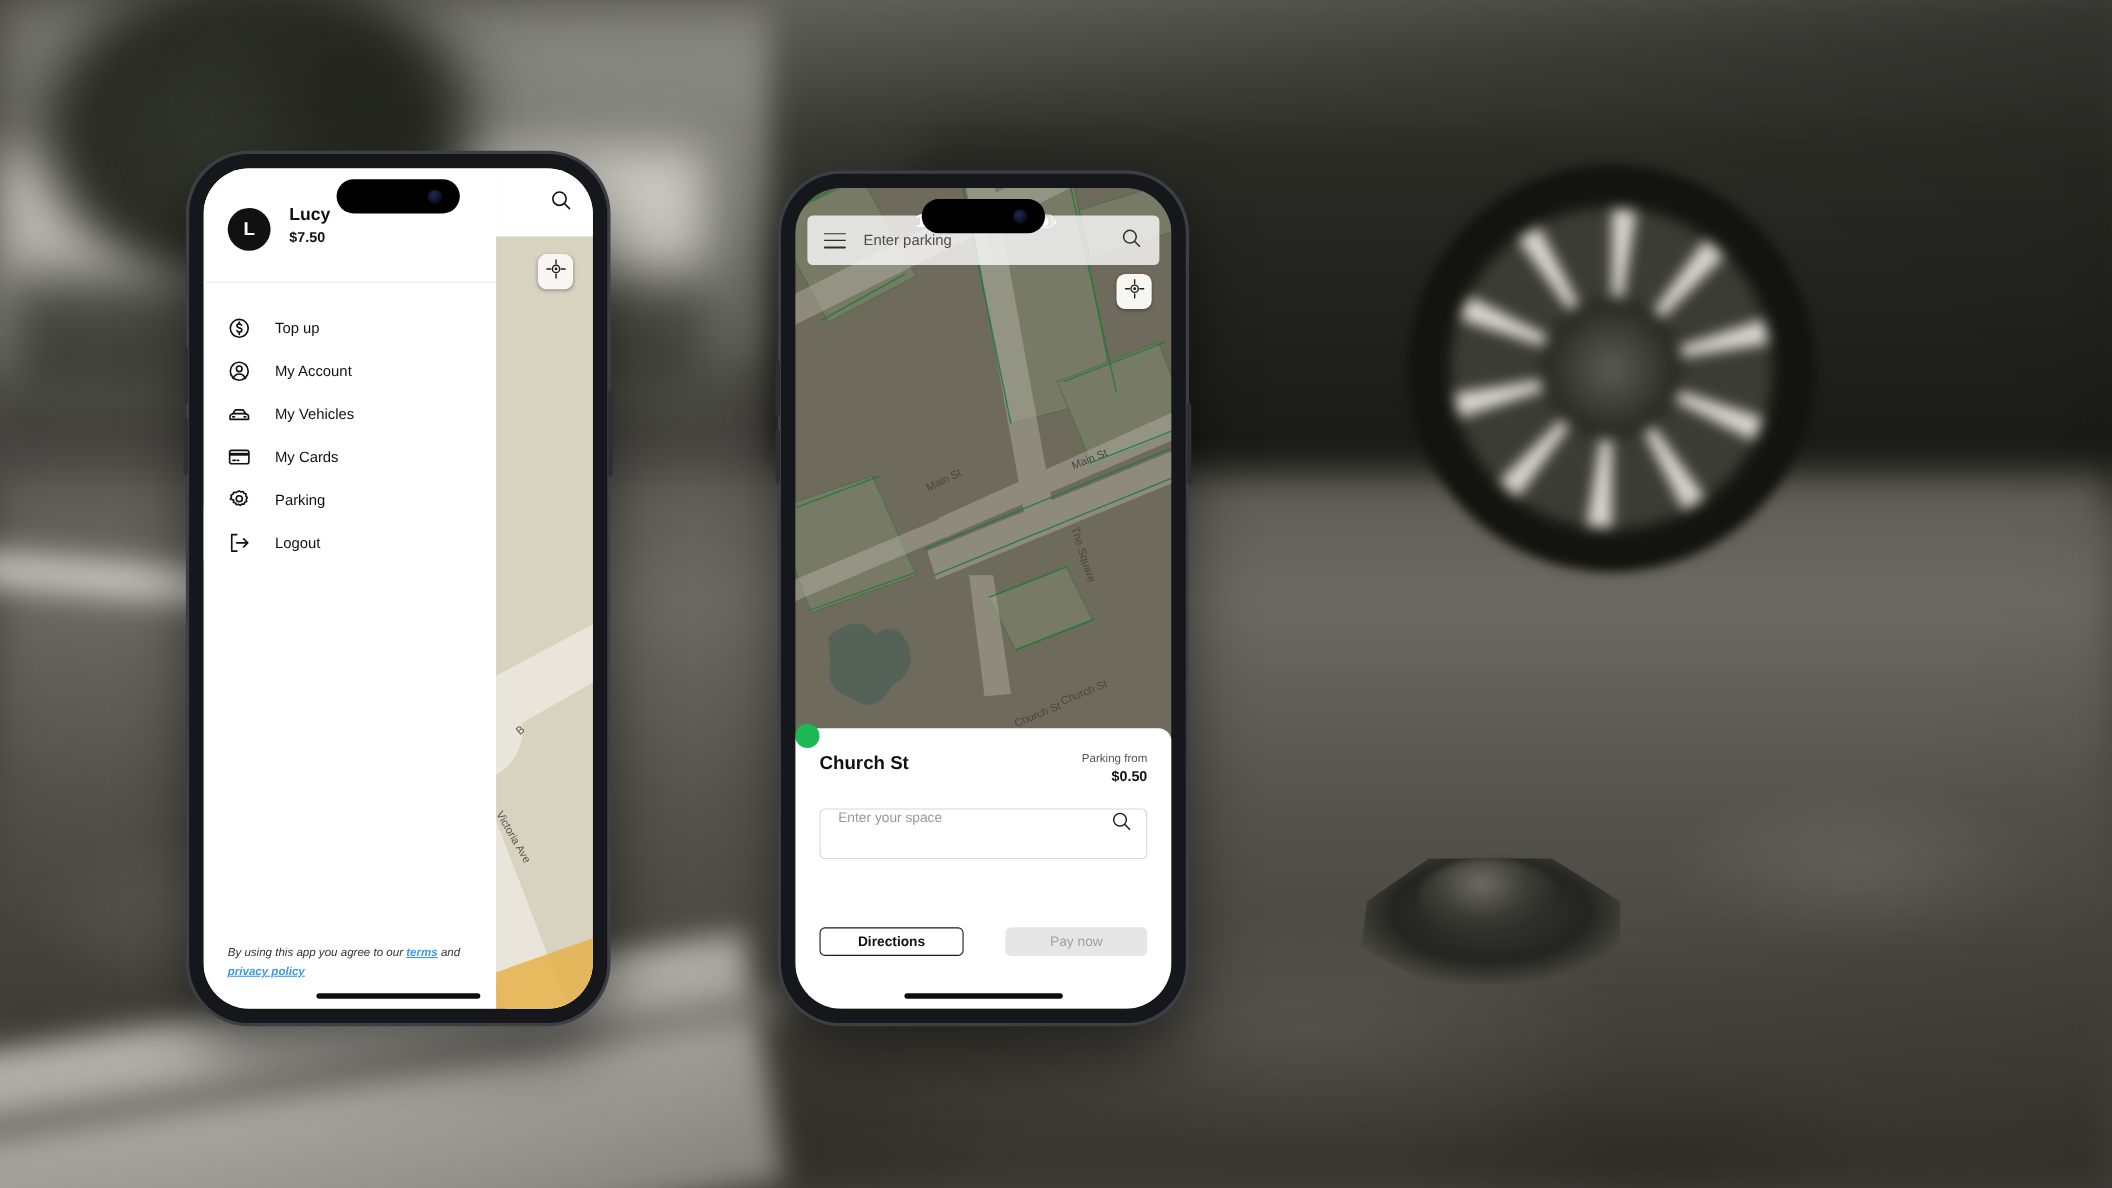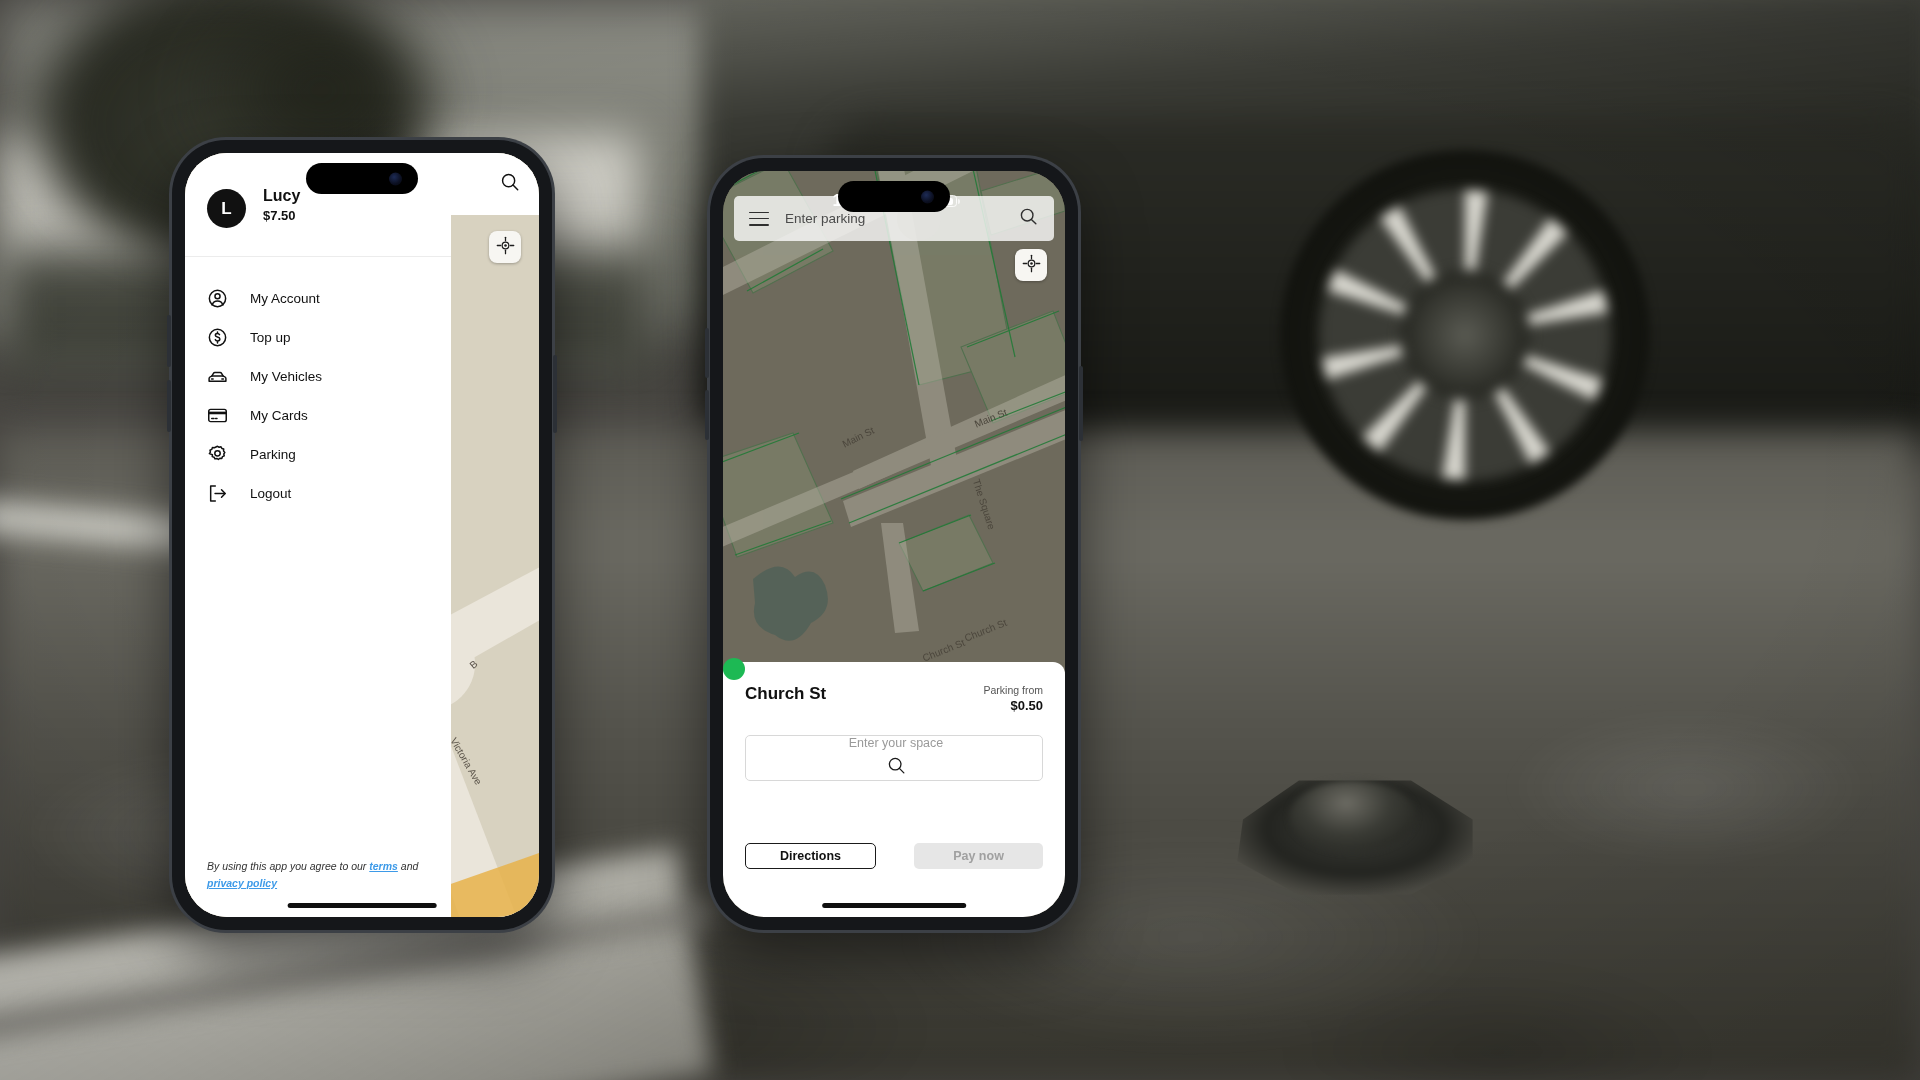--- a/index.html
+++ b/index.html
@@ -182,28 +182,28 @@
            border-radius:12px 12px 0 0; padding:0 22px; }
   .sheet-dot { position:absolute; left:0; top:-4px; width:22px; height:22px; border-radius:50%;
                background:#1db954; z-index:-1; }
   .sheet-head { display:flex; align-items:flex-start; justify-content:space-between; padding-top:22px; }
   .sheet-title { font-size:17px; font-weight:700; color:#111; }
   .price-wrap { text-align:right; }
   .price-cap { font-size:10.5px; color:#555; }
   .price-val { font-size:13px; font-weight:700; color:#111; margin-top:2px; }
 
   .space-input { margin-top:22px; height:46px; border:1px solid #d8d8d8; border-radius:5px;
-                 display:flex; align-items:center; padding:0 12px 0 16px; cursor:text;flex-direction:column; }
+                 display:flex; align-items:flex-start; padding:0 12px 0 16px; cursor:text; }
   .space-input .si-ph { flex:1; font-size:12.5px; color:#9a9a9a; }
 
   .sheet-actions { position:absolute; left:22px; right:22px; bottom:48px; display:flex; gap:12px; }
   .btn { flex:1; height:26px; border-radius:5px; display:flex; align-items:center; justify-content:center;
          font-size:12.5px; font-weight:700; cursor:pointer; }
   .btn-outline { border:1px solid #1a1a1a; background:#fff; color:#111; }
-  .btn-disabled { background:#e6e6e6; color:#a0a0a0; font-weight:700;margin-left:26px; }
+  .btn-disabled { background:#e6e6e6; color:#a0a0a0; font-weight:400;margin-left:26px; }
 </style>
 </head>
 <body>
 
 <div id="bg">
   <div class="layer bg-sky"></div>
   <div class="layer bg-whitebus"></div>
   <div class="layer bg-bus-dark"></div>
   <div class="layer bg-tree"></div>
   <div class="layer bg-tree2"></div>
@@ -275,37 +275,37 @@
           <div class="u-bal">$7.50</div>
         </div>
       </div>
 
       <div class="menu">
 
         <div class="menu-item">
           <span class="mi-ico">
             <svg viewBox="0 0 24 24" fill="none" stroke="#111" stroke-width="1.7">
               <circle cx="12" cy="12" r="9.3"></circle>
-                <circle cx="12" cy="9.5" r="2.9"></circle>
-              <path d="M5.8 19.4c1.1-3 3.4-4.5 6.2-4.5s5.1 1.5 6.2 4.5" stroke-linecap="round"></path>
+              <path d="M14.3 8.7c-.5-.9-1.4-1.3-2.4-1.3-1.4 0-2.4.8-2.4 2s1 1.7 2.5 2.1c1.7.4 2.7 1 2.7 2.3s-1.1 2.1-2.6 2.1c-1.2 0-2.2-.5-2.6-1.5" stroke-linecap="round"></path>
+              <line x1="12" y1="5.6" x2="12" y2="7.2" stroke-linecap="round"></line>
+              <line x1="12" y1="16.8" x2="12" y2="18.4" stroke-linecap="round"></line>
             </svg>
             </span>
-          <span class="mi-label">My Account</span>
+          <span class="mi-label">Top up</span>
         </div>
 
         <div class="menu-item">
           <span class="mi-ico">
             <svg viewBox="0 0 24 24" fill="none" stroke="#111" stroke-width="1.7">
               <circle cx="12" cy="12" r="9.3"></circle>
-              <path d="M14.3 8.7c-.5-.9-1.4-1.3-2.4-1.3-1.4 0-2.4.8-2.4 2s1 1.7 2.5 2.1c1.7.4 2.7 1 2.7 2.3s-1.1 2.1-2.6 2.1c-1.2 0-2.2-.5-2.6-1.5" stroke-linecap="round"></path>
-              <line x1="12" y1="5.6" x2="12" y2="7.2" stroke-linecap="round"></line>
-              <line x1="12" y1="16.8" x2="12" y2="18.4" stroke-linecap="round"></line>
+                <circle cx="12" cy="9.5" r="2.9"></circle>
+              <path d="M5.8 19.4c1.1-3 3.4-4.5 6.2-4.5s5.1 1.5 6.2 4.5" stroke-linecap="round"></path>
             </svg>
             </span>
-          <span class="mi-label">Top up</span>
+          <span class="mi-label">My Account</span>
         </div>
 
 
         <div class="menu-item">
           <span class="mi-ico">
             <svg viewBox="0 0 24 24" fill="none" stroke="#111" stroke-width="1.7" stroke-linejoin="round">
               <path d="M2.4 17.4v-3.2c0-.8.5-1.5 1.2-1.8l1.9-.8 1.7-3c.4-.7 1.1-1.1 1.9-1.1h5.8c.8 0 1.5.4 1.9 1.1l1.7 3 1.9.8c.7.3 1.2 1 1.2 1.8v3.2Z"></path>
               <line x1="5.5" y1="11.5" x2="18.5" y2="11.5" stroke-linecap="round"></line>
               <line x1="5.2" y1="14.8" x2="7" y2="14.8" stroke-linecap="round"></line>
               <line x1="17" y1="14.8" x2="18.8" y2="14.8" stroke-linecap="round"></line>

